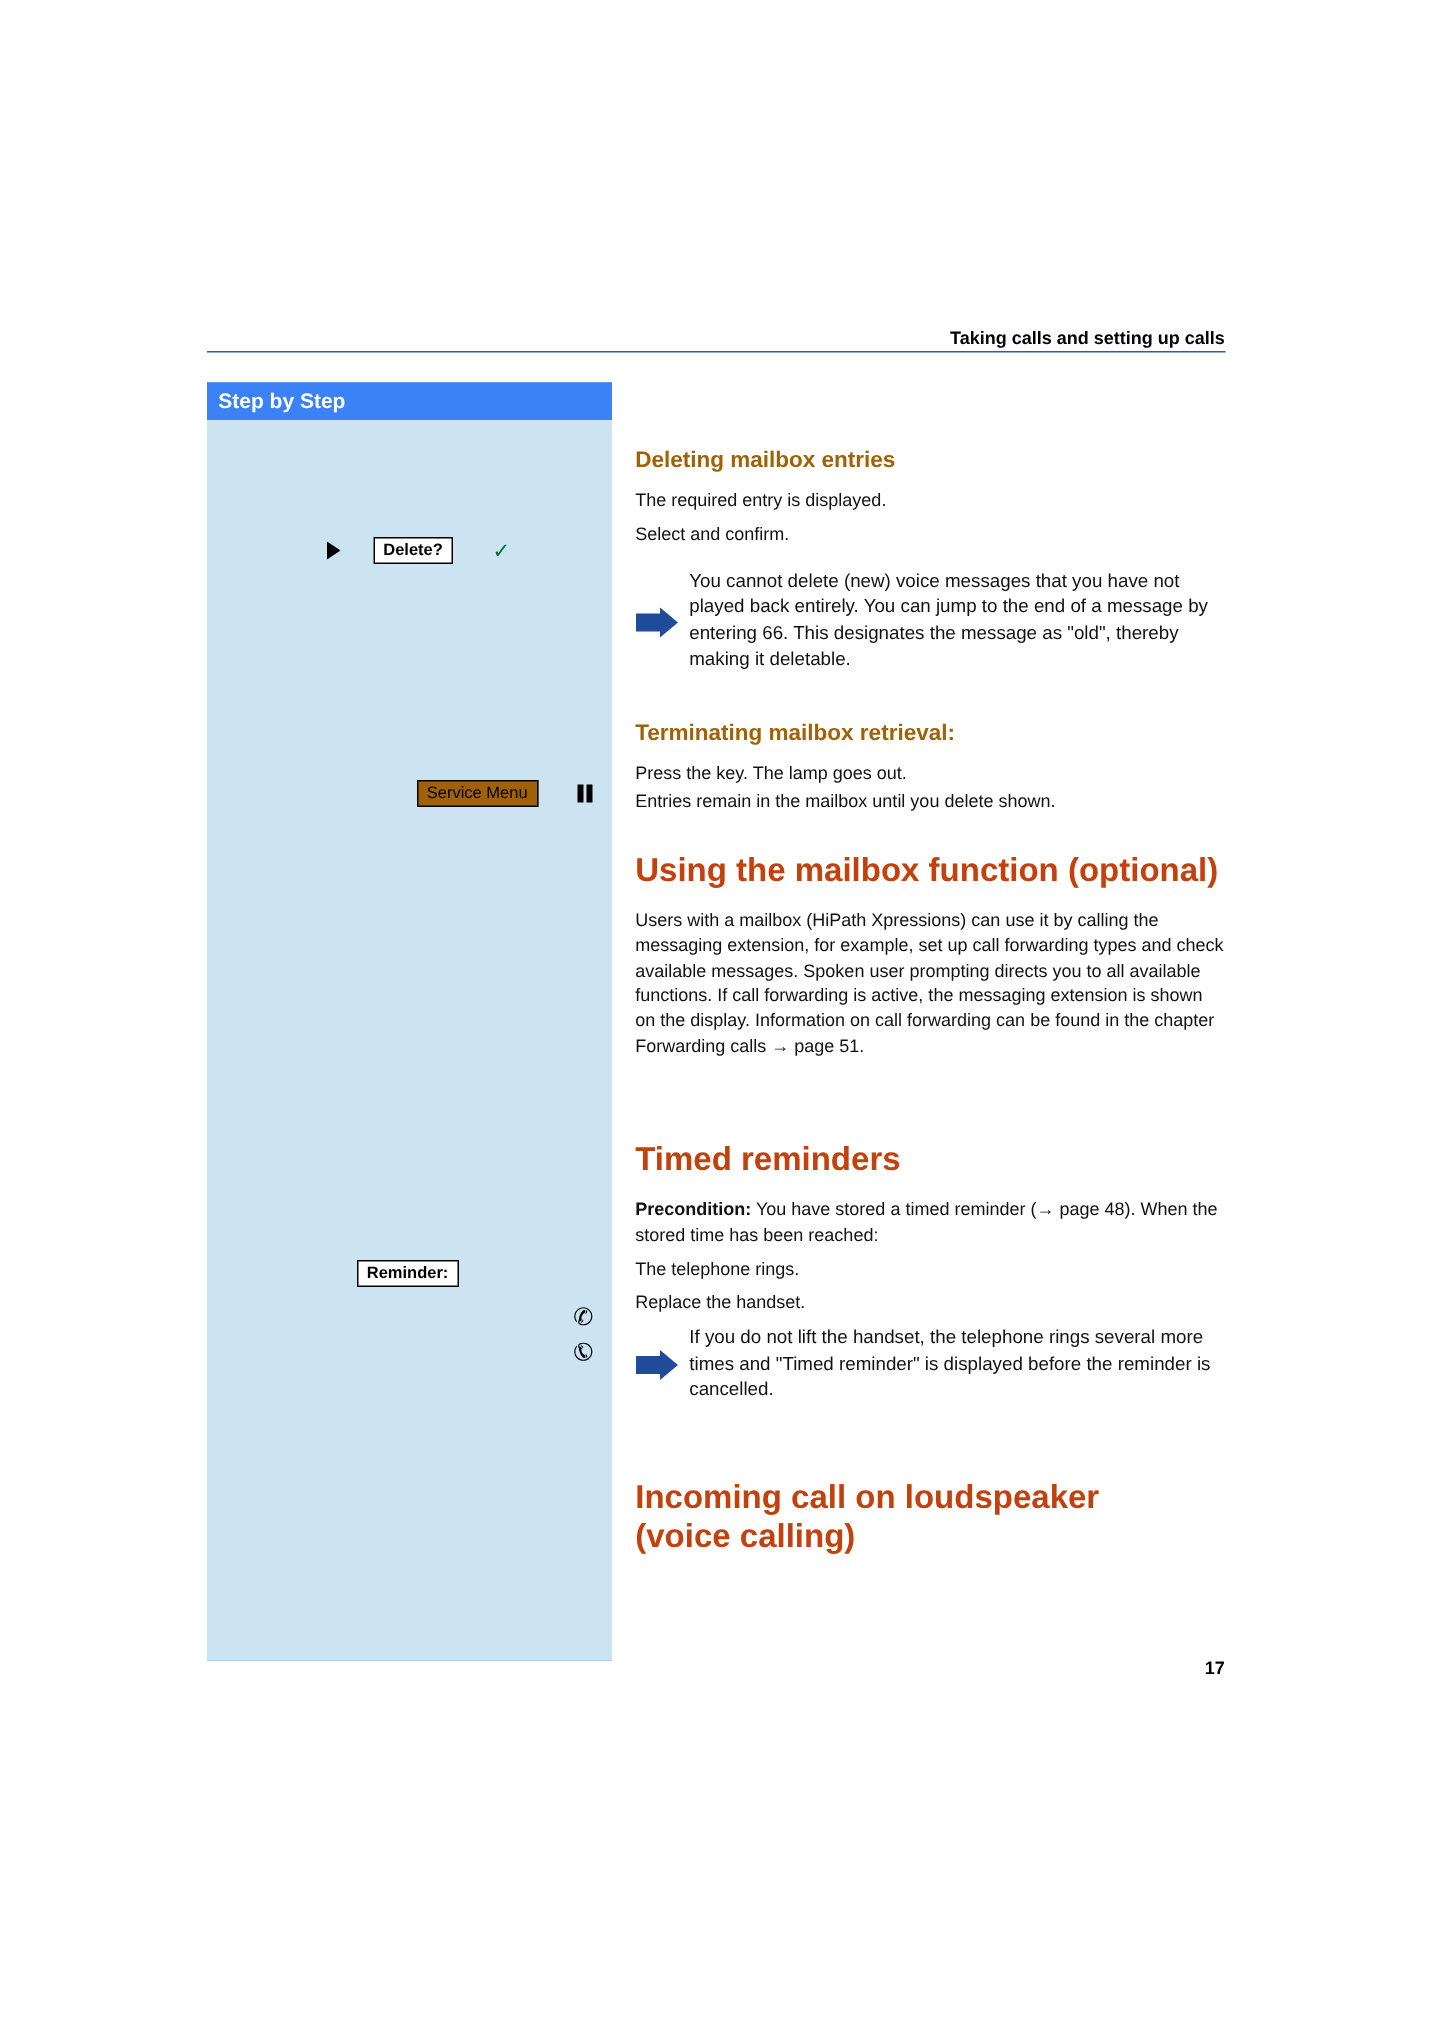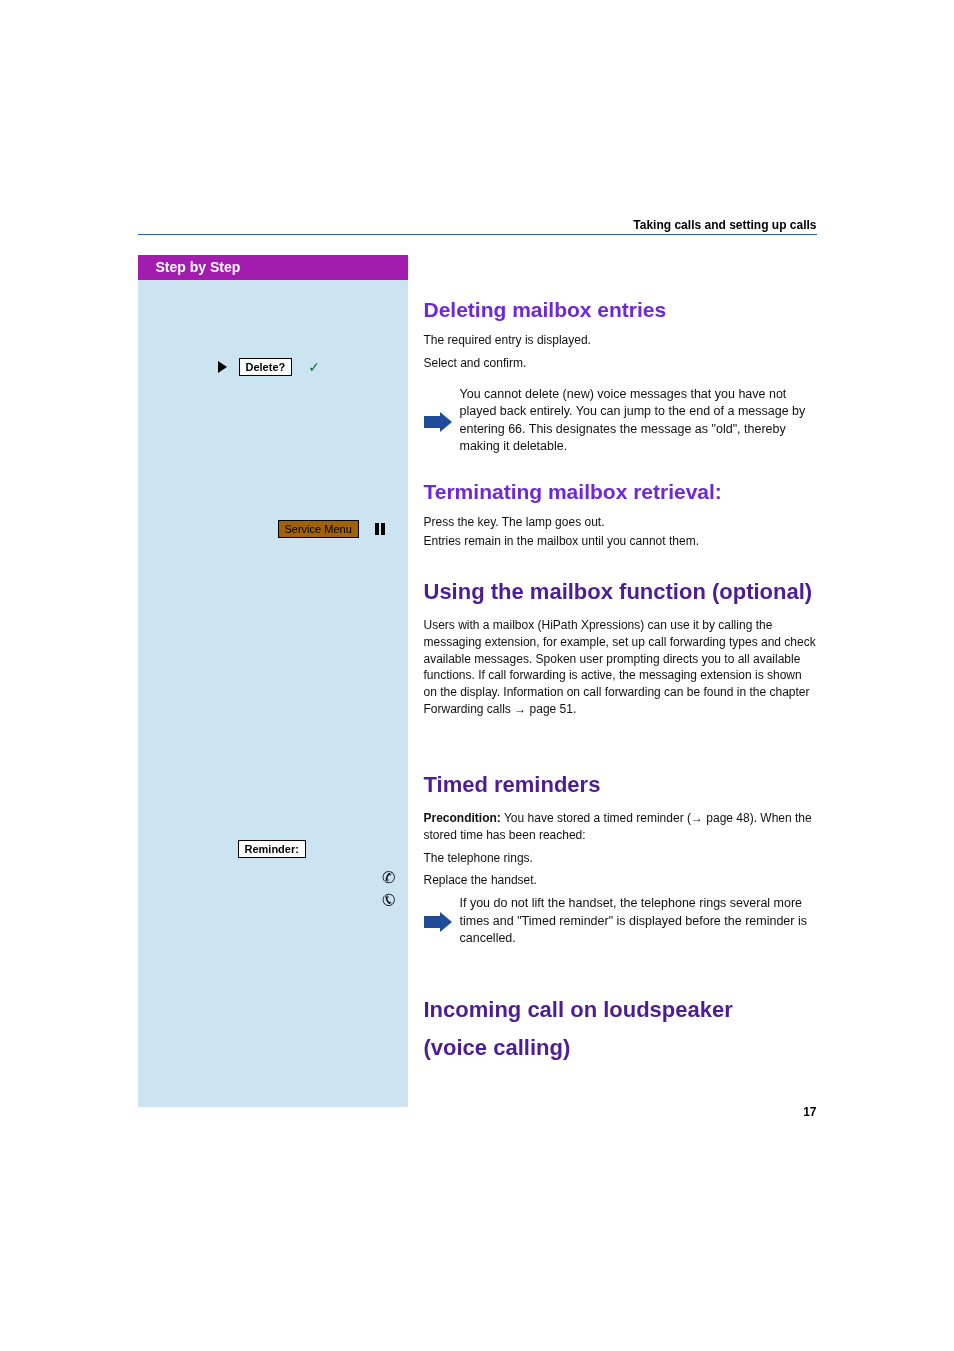--- a/index.html
+++ b/index.html
@@ -1,33 +1,33 @@
 <!DOCTYPE html>
 <html><head>
 <meta charset="utf-8">
 <style>
   html,body{margin:0;padding:0;background:#fff}
   body{font-family:Helvetica,Arial,sans-serif;color:#000}
   .page{position:relative;width:935px;height:1351px;margin:0 auto;background:#fff}
   .header-line{position:absolute;left:128px;right:128px;top:234px;height:1px;background:#2b5fa5}
   .header-txt{position:absolute;right:128px;top:218px;font-size:12px;font-weight:700;color:#000}
   .sidebar{position:absolute;left:128px;top:255px;width:270px;height:852px;background:#1375b9}
-  .sidebar-head{position:absolute;left:0;right:0;top:0;height:25px;background:#a21caf;color:#fff;font-weight:700;font-size:14px;padding-left:18px;line-height:25px}
+  .sidebar-head{position:absolute;left:0;right:0;top:0;height:25px;background:#3b82f6;color:#fff;font-weight:700;font-size:14px;padding-left:8px;line-height:25px}
   .sidebar-body{position:absolute;left:0;right:0;top:25px;bottom:0;background:#cce3f2}
-  .step-row{position:absolute;display:flex;align-items:center;gap:12px}
+  .step-row{position:absolute;display:flex;align-items:center;gap:22px}
   .tri{display:inline-block;width:0;height:0;border-top:6px solid transparent;border-bottom:6px solid transparent;border-left:9px solid #000}
   .step-box{background:#fff;border:1px solid #000;font-size:11px;font-weight:700;padding:2px 6px;white-space:nowrap}
   .step-box-plain{background:#a16207;border:1px solid #000;font-size:11px;font-weight:400;padding:2px 6px;white-space:nowrap}
   .check{font-size:14px;color:#006b2d;margin-left:4px}
   .lamp{display:inline-flex;gap:2px;margin-left:4px}
   .lamp span{width:4px;height:12px;background:#000;display:inline-block}
   .handset{font-size:16px}
   .content{position:absolute;left:414px;right:128px;top:280px}
-  .h3{color:#6d28d9;font-weight:700;font-size:21px;margin:0 0 10px 0}
-  .h2{color:#4c1d95;font-weight:700;font-size:22px;margin:12px 0 12px 0}
+  .h3{color:#a16207;font-weight:700;font-size:15px;margin:0 0 10px 0}
+  .h2{color:#c2410c;font-weight:700;font-size:22px;margin:0 0 12px 0}
   .body-txt{font-size:12px;color:#111;line-height:1.4;margin:0 0 6px 0}
   .note-wrap{display:flex;align-items:center;gap:8px;margin-bottom:4px}
   .note-icon{flex:0 0 28px;height:20px;position:relative;margin-top:2px}
   .note-icon::before{content:"";display:block;width:18px;height:12px;background:#1f4b99;position:absolute;left:0;top:4px}
   .note-icon::after{content:"";display:block;width:0;height:0;border-top:10px solid transparent;border-bottom:10px solid transparent;border-left:12px solid #1f4b99;position:absolute;left:16px;top:0}
   .note-txt{font-size:12.5px;color:#111;line-height:1.4}
   .pg-num{position:absolute;right:128px;top:1105px;font-size:12px;font-weight:700}
 </style>
 </head>
 <body>
@@ -78,21 +78,21 @@
       <p class="body-txt" style="margin-bottom:14px">Select and confirm.</p>
       <div class="note-wrap">
         <div class="note-icon"></div>
         <div class="note-txt">You cannot delete (new) voice messages that you have not played back entirely. You can jump to the end of a message by entering 66. This designates the message as "old", thereby making it deletable.</div>
       </div>
     </div>
 
     <div style="position:absolute;top:200px;left:0;right:0">
       <p class="h3">Terminating mailbox retrieval:</p>
       <p class="body-txt" style="margin-bottom:2px">Press the key. The lamp goes out.</p>
-      <p class="body-txt">Entries remain in the mailbox until you cannot them.</p>
+      <p class="body-txt">Entries remain in the mailbox until you delete shown.</p>
     </div>
 
     <div style="position:absolute;top:287px;left:0;right:0">
       <p class="h2">Using the mailbox function (optional)</p>
       <p class="body-txt">Users with a mailbox (HiPath Xpressions) can use it by calling the messaging extension, for example, set up call forwarding types and check available messages. Spoken user prompting directs you to all available functions. If call forwarding is active, the messaging extension is shown on the display. Information on call forwarding can be found in the chapter Forwarding calls → page 51.</p>
     </div>
 
     <div style="position:absolute;top:480px;left:0;right:0">
       <p class="h2">Timed reminders</p>
       <p class="body-txt"><b>Precondition:</b><span> You have stored a timed reminder (→ page 48). When the stored time has been reached:</span></p>

